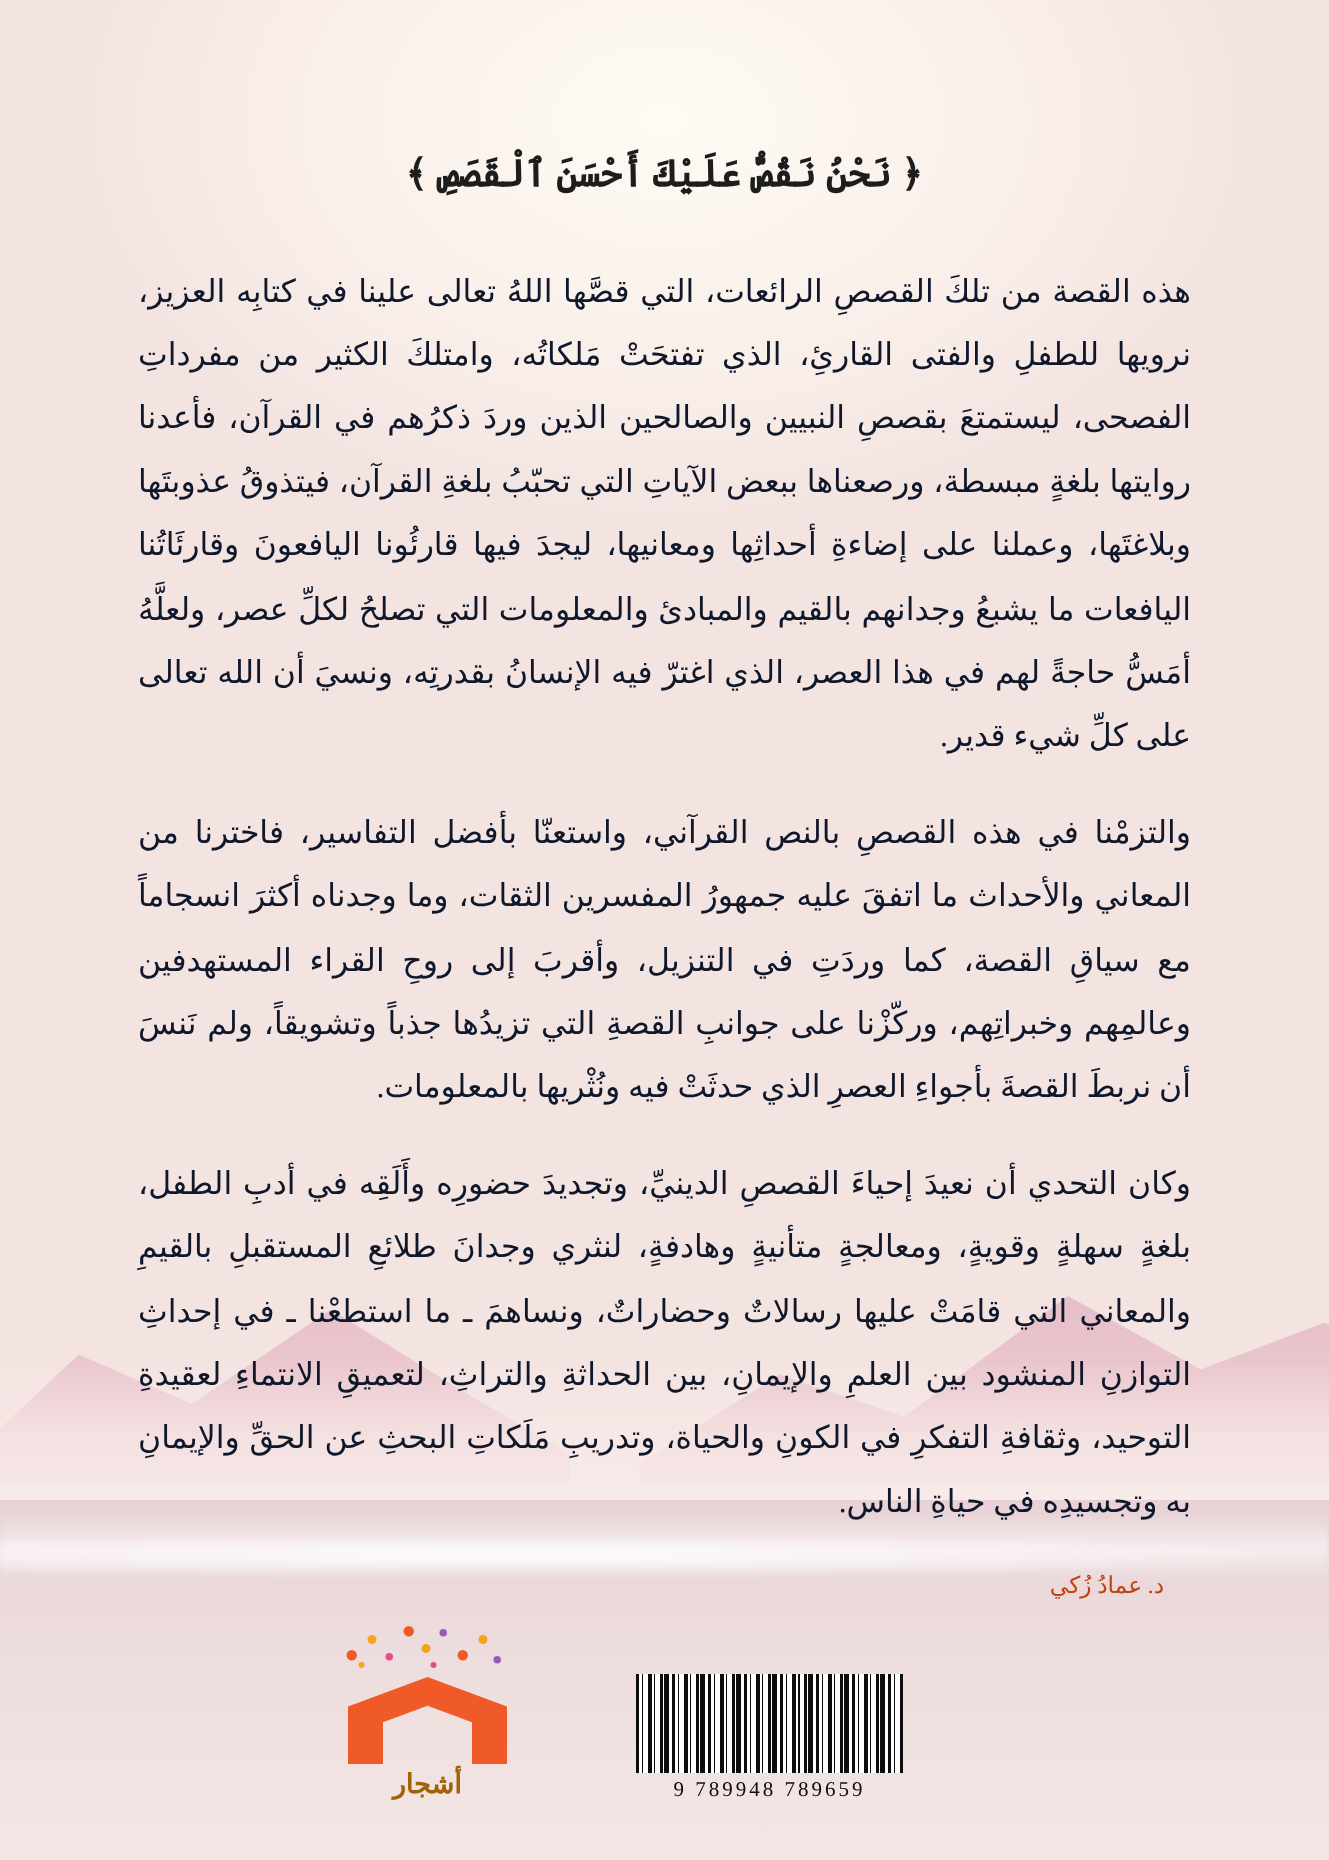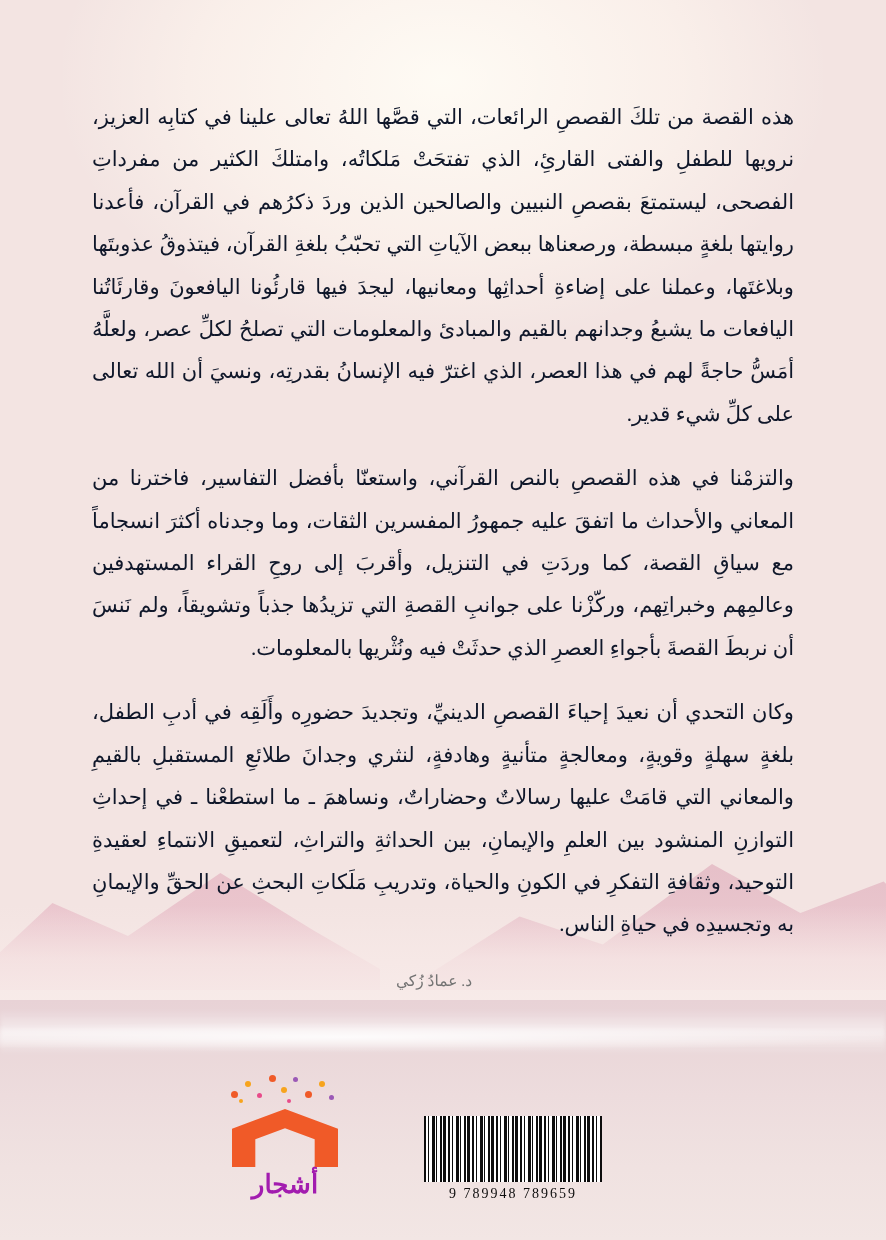--- a/index.html
+++ b/index.html
@@ -137,22 +137,22 @@
     text-align: justify;
     text-align-last: right;
     margin: 0 0 22px 0;
     direction: rtl;
   }
   .para:last-of-type { margin-bottom: 18px; }
 
   .signature {
     margin-top: 26px;
     font-size: 15.5px;
-    color: #737373;
-    text-align: center;
+    color: #c2410c;
+    text-align: right;
     padding-right: 18px;
     direction: rtl;
   }
 
   
   .footer {
     position: absolute;
     z-index: 6;
     left: 0;
     right: 0;
@@ -218,22 +218,22 @@
     position: relative;
   }
   .logo-tree .trunk {
     position: absolute;
     left: 0; right: 0; top: 0;
     height: 58px;
     background: #f05a28;
     clip-path: polygon(50% 0%, 100% 34%, 100% 100%, 78% 100%, 78% 52%, 50% 33%, 22% 52%, 22% 100%, 0% 100%, 0% 34%);
   }
   .logo-word {
-    font-size: 26px;
-    color: #a21caf;
+    font-size: 18px;
+    color: #a16207;
     font-weight: 700;
     margin-top: 2px;
     letter-spacing: 1px;
   }
 </style>
 </head>
 <body>
 
 <div class="page">
 
@@ -243,20 +243,21 @@
     <div class="mtn mtn-right"></div>
     <div class="mtn mtn-left"></div>
     <div class="haze"></div>
     <div class="lake"></div>
     <div class="lake-shimmer"></div>
     <div class="shore"></div>
   </div>
 
   <div class="content">
 
+    <h1 class="quran-title">﴿ نَحْنُ نَقُصُّ عَلَيْكَ أَحْسَنَ ٱلْقَصَصِ ﴾</h1>
 
     <p class="para">هذه القصة من تلكَ القصصِ الرائعات، التي قصَّها اللهُ تعالى علينا في كتابِه العزيز، نرويها للطفلِ والفتى القارئِ، الذي تفتحَتْ مَلكاتُه، وامتلكَ الكثير من مفرداتِ الفصحى، ليستمتعَ بقصصِ النبيين والصالحين الذين وردَ ذكرُهم في القرآن، فأعدنا روايتها بلغةٍ مبسطة، ورصعناها ببعض الآياتِ التي تحبّبُ بلغةِ القرآن، فيتذوقُ عذوبتَها وبلاغتَها، وعملنا على إضاءةِ أحداثِها ومعانيها، ليجدَ فيها قارئُونا اليافعونَ وقارئَاتُنا اليافعات ما يشبعُ وجدانهم بالقيم والمبادئ والمعلومات التي تصلحُ لكلِّ عصر، ولعلَّهُ أمَسُّ حاجةً لهم في هذا العصر، الذي اغترّ فيه الإنسانُ بقدرتِه، ونسيَ أن الله تعالى على كلِّ شيء قدير.</p>
     <p class="para">والتزمْنا في هذه القصصِ بالنص القرآني، واستعنّا بأفضل التفاسير، فاخترنا من المعاني والأحداث ما اتفقَ عليه جمهورُ المفسرين الثقات، وما وجدناه أكثرَ انسجاماً مع سياقِ القصة، كما وردَتِ في التنزيل، وأقربَ إلى روحِ القراء المستهدفين وعالمِهم وخبراتِهم، وركّزْنا على جوانبِ القصةِ التي تزيدُها جذباً وتشويقاً، ولم نَنسَ أن نربطَ القصةَ بأجواءِ العصرِ الذي حدثَتْ فيه ونُثْريها بالمعلومات.</p>
     <p class="para">وكان التحدي أن نعيدَ إحياءَ القصصِ الدينيِّ، وتجديدَ حضورِه وأَلَقِه في أدبِ الطفل، بلغةٍ سهلةٍ وقويةٍ، ومعالجةٍ متأنيةٍ وهادفةٍ، لنثري وجدانَ طلائعِ المستقبلِ بالقيمِ والمعاني التي قامَتْ عليها رسالاتٌ وحضاراتٌ، ونساهمَ ـ ما استطعْنا ـ في إحداثِ التوازنِ المنشود بين العلمِ والإيمانِ، بين الحداثةِ والتراثِ، لتعميقِ الانتماءِ لعقيدةِ التوحيد، وثقافةِ التفكرِ في الكونِ والحياة، وتدريبِ مَلَكاتِ البحثِ عن الحقِّ والإيمانِ به وتجسيدِه في حياةِ الناس.</p>
 
     <div class="signature">د. عمادُ زُكي</div>
   </div>
 
   <div class="footer">
 

